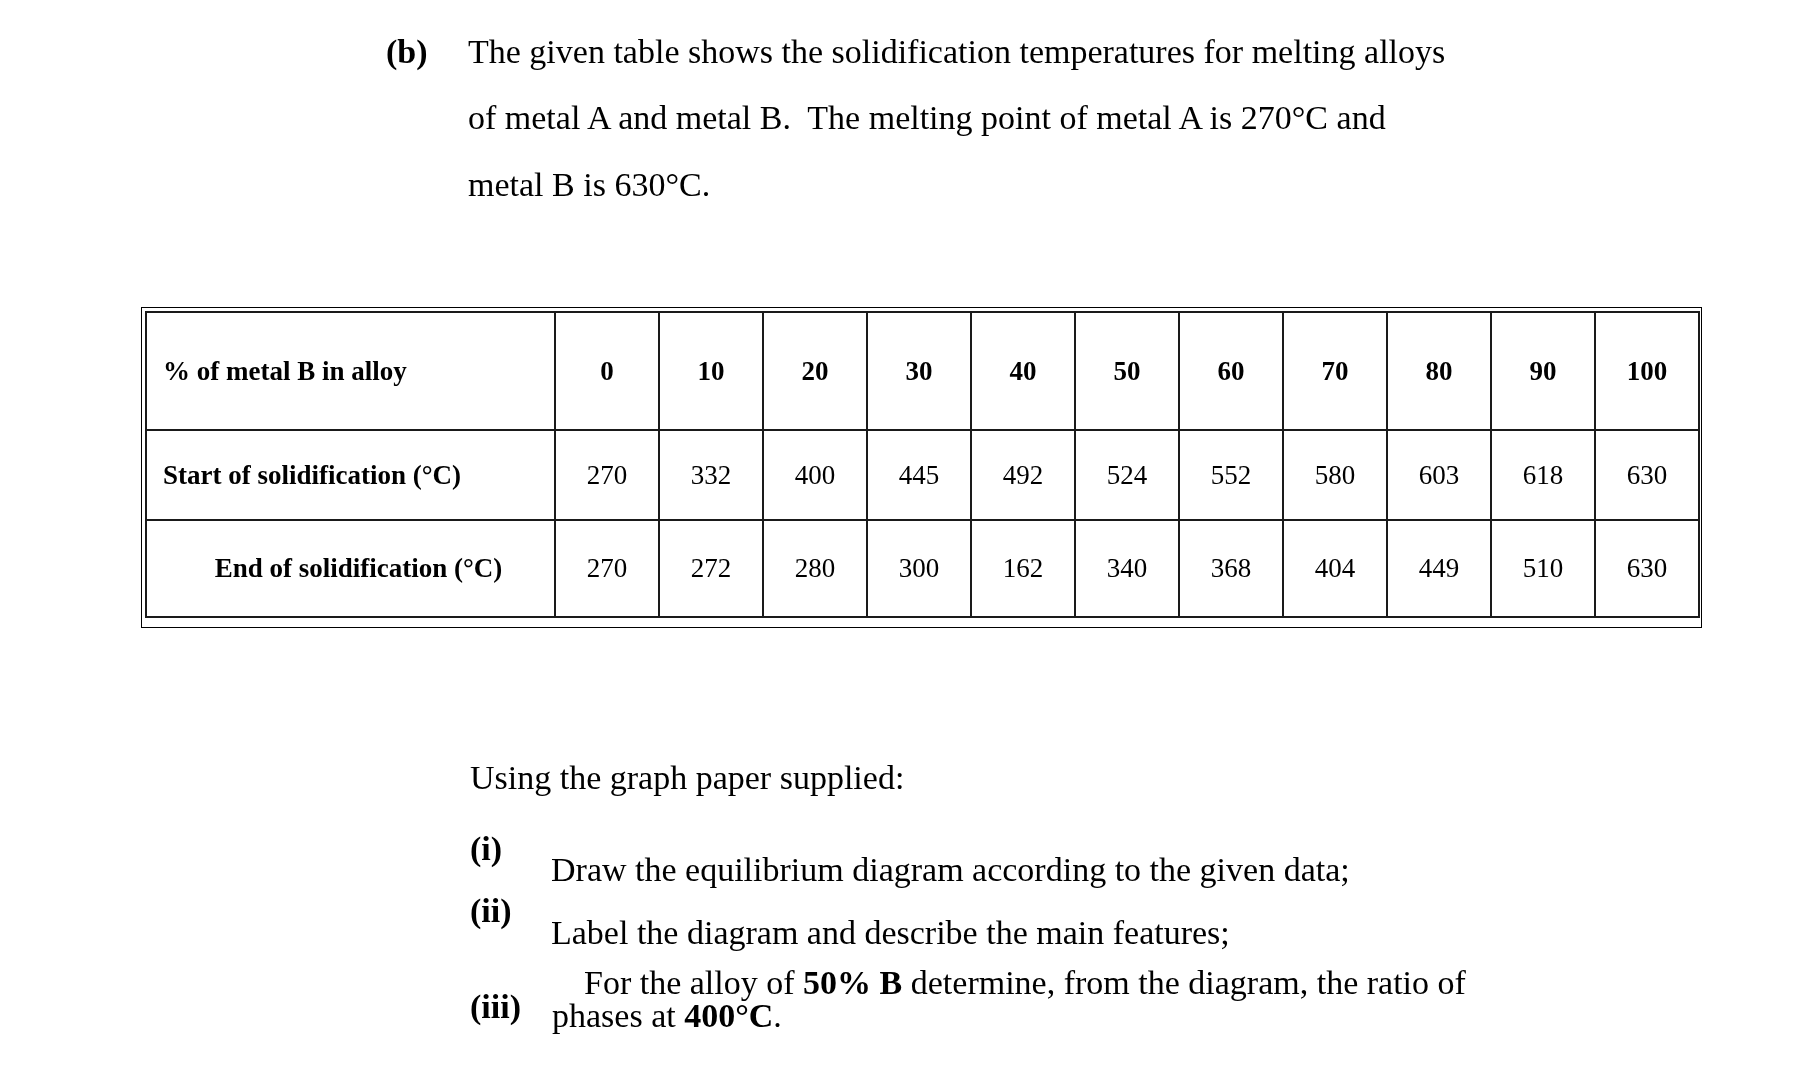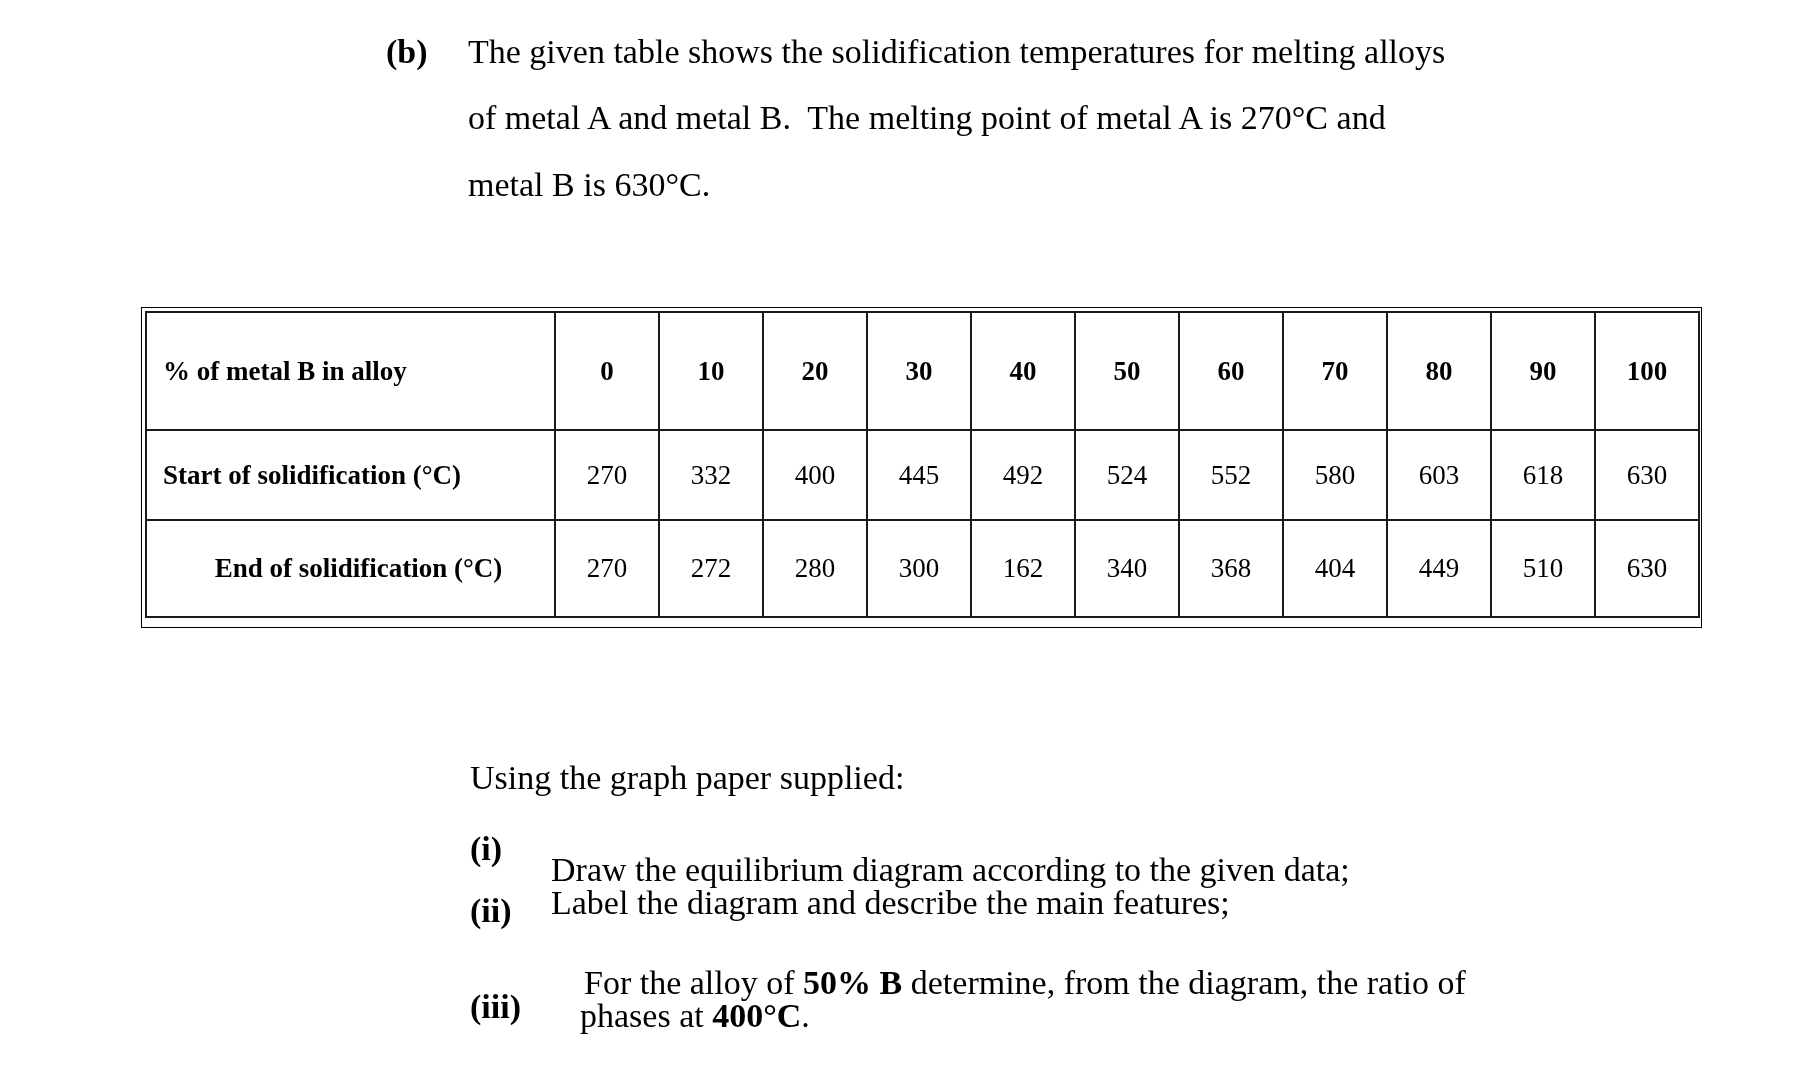--- a/index.html
+++ b/index.html
@@ -128,17 +128,17 @@
   </tr>
 </tbody>
   </table>
 
 <div class="abs para" style="left:470px; top:761px;">Using the graph paper supplied:</div>
 
 <div class="abs para bold" style="left:470px; top:832px;">(i)</div>
 <div class="abs para" style="left:551px; top:832px;margin-top:21px;">Draw the equilibrium diagram according to the given data;</div>
 
 <div class="abs para bold" style="left:470px; top:894px;">(ii)</div>
-<div class="abs para" style="left:551px; top:886px;">Label the diagram and describe the main features;</div>
+<div class="abs para" style="left:551px; top:916px;">Label the diagram and describe the main features;</div>
 
 <div class="abs para bold" style="left:470px; top:990px;">(iii)</div>
 <div class="abs para" style="left:584px; top:966px; white-space:pre;"><span>For the alloy of </span><span class="bold">50% B</span><span> determine, from the diagram, the ratio of</span></div>
-<div class="abs para" style="left:552px; top:999px; white-space:pre;margin-left:28px;"><span>phases at </span><span class="bold">400°C</span><span>.</span></div>
+<div class="abs para" style="left:552px; top:999px; white-space:pre;"><span>phases at </span><span class="bold">400°C</span><span>.</span></div>
 
 </body></html>

